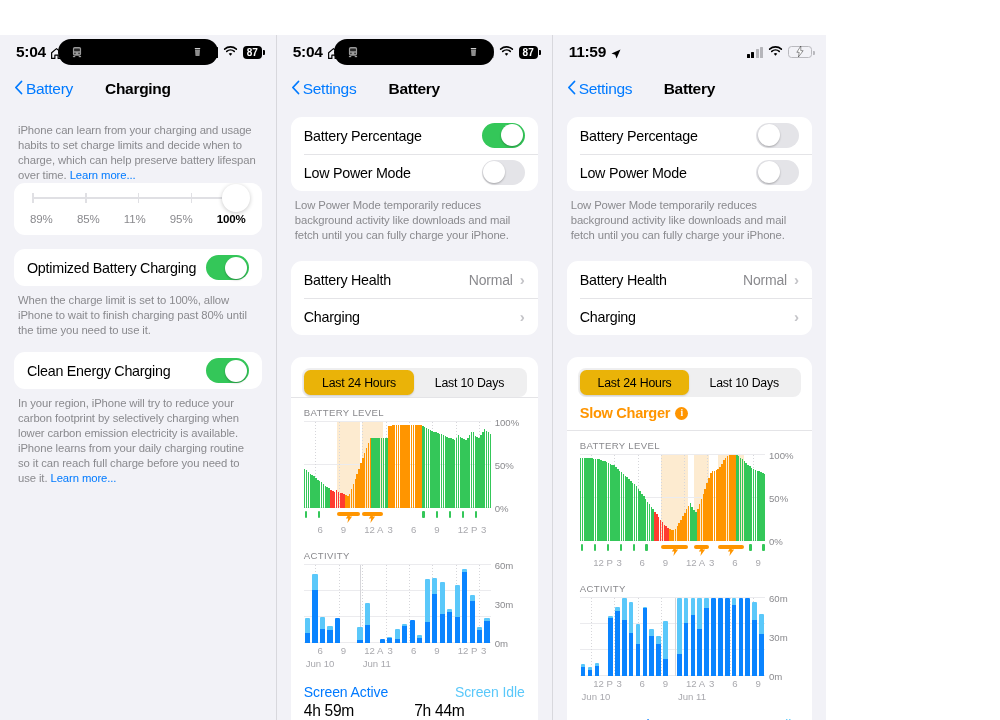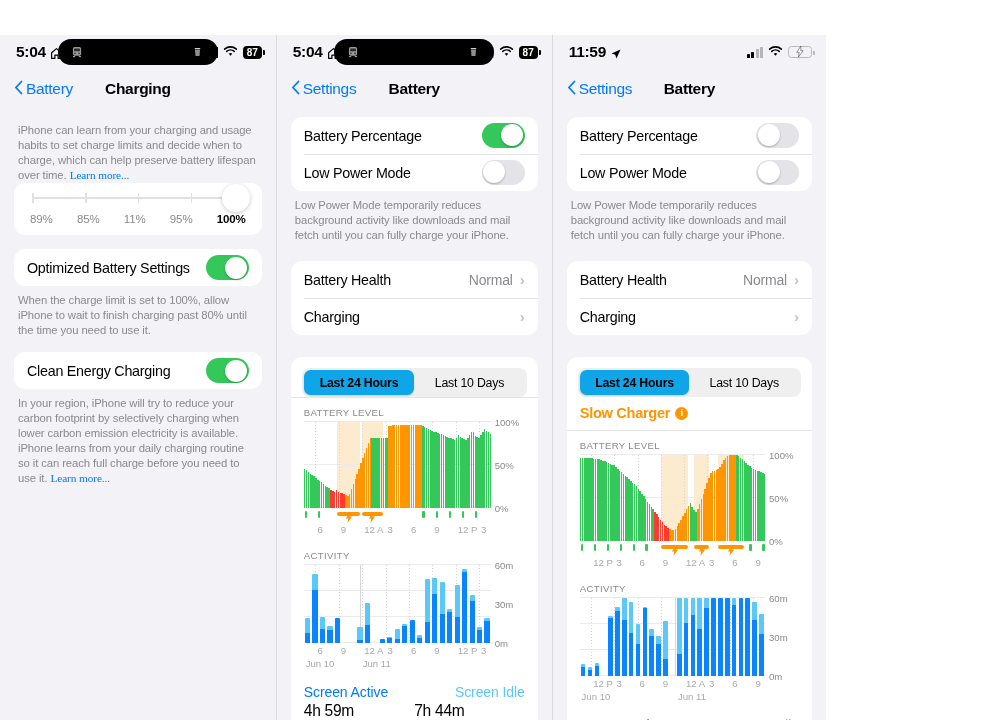--- a/index.html
+++ b/index.html
@@ -74,21 +74,21 @@
     font-size: 15.5px; font-weight: 700; color: #000; letter-spacing: -0.3px;
   }
 
   
   .content { padding: 0 14px; }
   .card { background: #fff; border-radius: 11px; overflow: hidden; }
   .footnote {
     font-size: 11.3px; color: #8a8a8e; line-height: 1.33;
     padding: 7px 4px 0 4px; letter-spacing: -0.1px;
   }
-  .footnote .lnk { color: #007AFF; font-family: Liberation Serif, serif; }
+  .footnote .lnk { color: #007AFF; }
   .section-head {
     font-size: 10.8px; color: #8a8a8e; letter-spacing: 0.3px;
     padding: 16px 4px 5px 4px; text-transform: uppercase;
   }
   .row {
     display: flex; align-items: center; min-height: 37px;
     padding: 0 13px; position: relative;
   }
   .row + .row::before {
     content:""; position:absolute; left:13px; right:0; top:0; height:1px;
@@ -126,21 +126,21 @@
 
   
   .seg {
     margin: 11px 11px 0 11px; background:#EFEFF0; border-radius:8px;
     display:flex; padding:2px; height:29px;
   }
   .seg div {
     flex:1; display:flex; align-items:center; justify-content:center;
     font-size:12.3px; color:#000; border-radius:6.5px; letter-spacing:-0.2px;
   }
-  .seg div.active { background:#0ea5e9; font-weight:700; box-shadow:0 1px 2px rgba(0,0,0,.14); }
+  .seg div.active { background:#eab308; font-weight:400; box-shadow:0 1px 2px rgba(0,0,0,.14); }
 
   .charged-block { padding: 8px 13px 9px 13px; }
   .charged-title { font-size: 14.6px; font-weight:700; color:#000; letter-spacing:-0.3px;}
   .charged-title.warn { color:#FF9500; display:flex; align-items:center; gap:5px;}
   .charged-sub { font-size:11.6px; color:#8a8a8e; margin-top:1px;}
   .info-i {
     width:13px;height:13px;border-radius:50%;background:#FF9500;color:#fff;
     font-size:9.5px;font-weight:700;display:flex;align-items:center;justify-content:center;
     font-family:"Liberation Serif", serif;
   }
@@ -268,21 +268,21 @@
             <span>11%</span>
             <span>95%</span>
             <span class="sel">100%</span>
           </div>
         </div>
       </div>
 
       <div style="height:14px"></div>
       <div class="card">
         <div class="row">
-          <span class="row-label">Optimized Battery Settings</span>
+          <span class="row-label">Optimized Battery Charging</span>
           <span class="toggle on">
               <span class="knob"></span>
             </span>
         </div>
       </div>
       <div class="footnote">When the charge limit is set to 100%, allow iPhone to wait to finish charging past 80% until the time you need to use it.</div>
 
       <div style="height:14px"></div>
       <div class="card">
         <div class="row">

